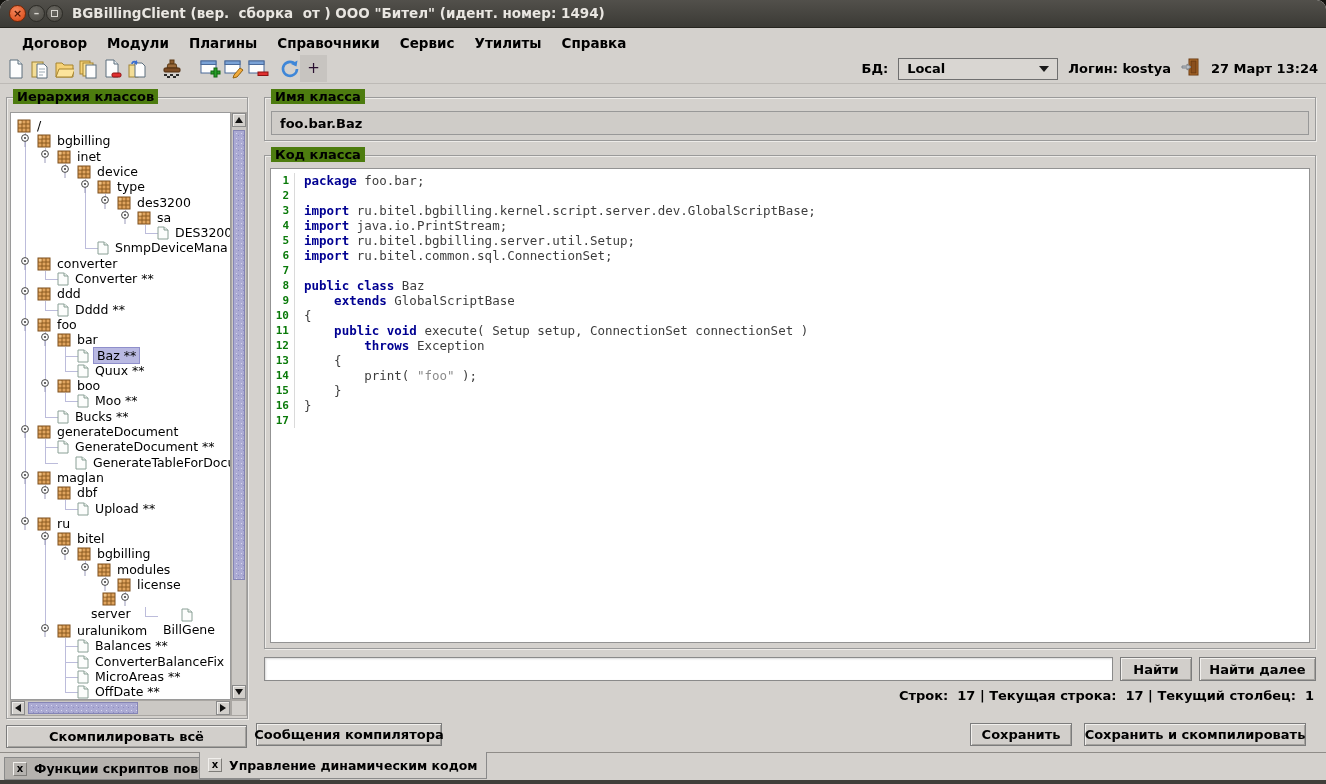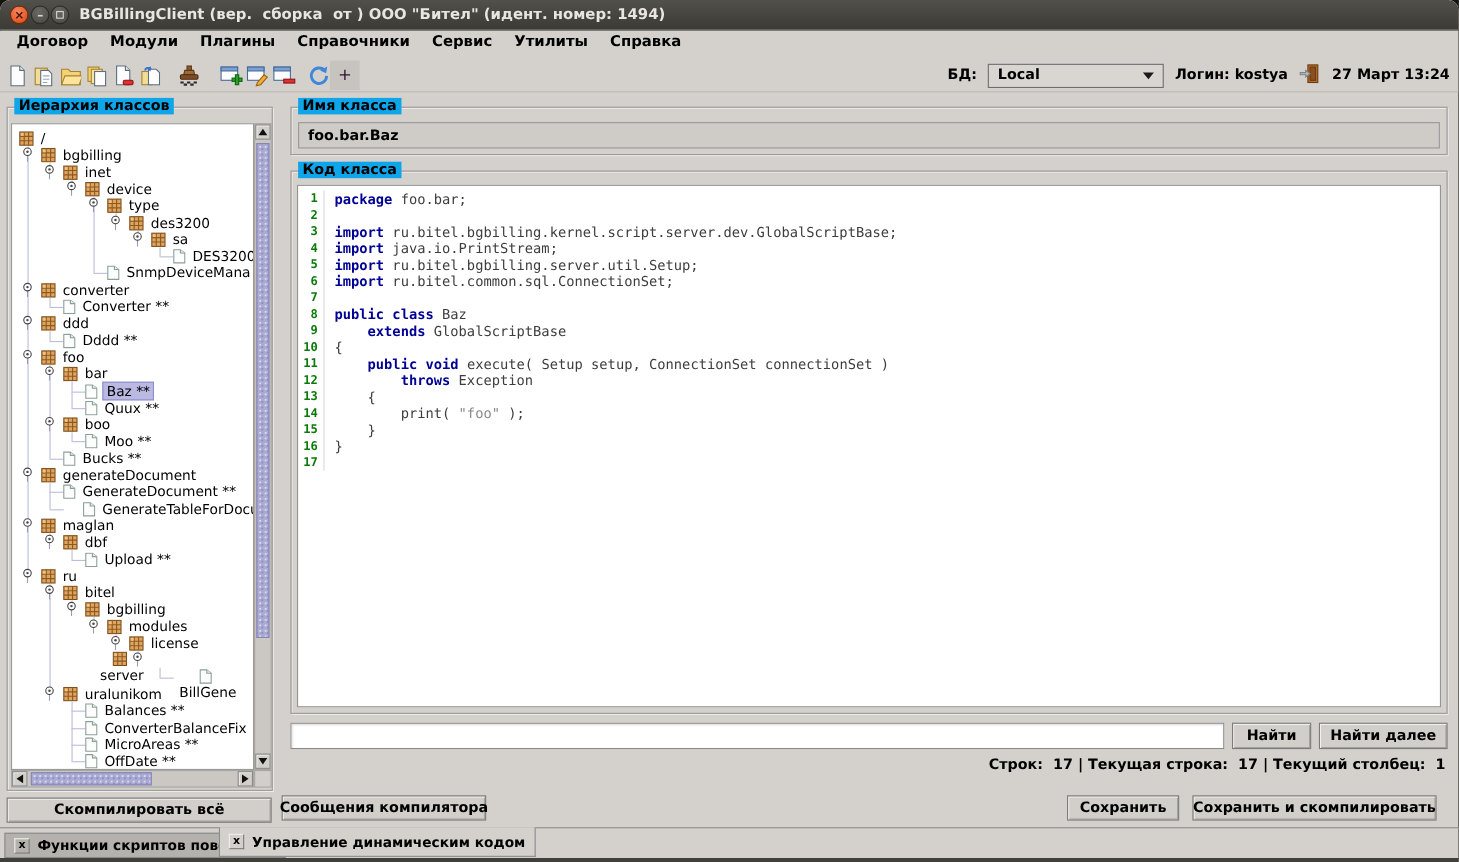--- a/index.html
+++ b/index.html
@@ -11,35 +11,35 @@
     background:linear-gradient(#52504b,#3b3a35);border-bottom:1px solid #26251f;border-radius:9px 9px 0 0;}
   .tbtn{position:absolute;top:5px;width:17px;height:17px;border-radius:50%;
     background:radial-gradient(circle at 40% 30%,#6a6862,#494741);border:1px solid #2c2b26;
     color:#d9d6d0;font-size:11px;line-height:15px;text-align:center;font-weight:bold;}
   .tbtn.close{left:9px;background:radial-gradient(circle at 40% 30%,#f4875c,#d94612);border-color:#772706;color:#4b1504;}
   .tbtn.min{left:28px;}
   .tbtn.max{left:46px;font-size:8px;}
   .tbtn.max i{display:inline-block;width:7px;height:7px;border:1px solid #d9d6d0;margin-top:4px;}
   .wtitle{position:absolute;left:72px;top:5px;font-size:13.5px;font-weight:bold;color:#e9e6e1;white-space:pre;}
   
-  .menubar{position:absolute;left:1px;top:28px;right:0;height:25px;background:#d4d1cd;display:flex;align-items:flex-start;padding-left:4px;}
+  .menubar{position:absolute;left:8px;top:28px;right:0;height:25px;background:#d4d1cd;display:flex;align-items:flex-end;padding-left:4px;}
   .menu-item{font-size:13.5px;font-weight:bold;padding:2px 10px;white-space:nowrap;}
   .toolbar{position:absolute;left:0;top:53px;right:0;height:31px;background:#d4d1cd;border-bottom:1px solid #bdbab6;}
   .tool-group{position:absolute;top:4px;display:flex;}
   .ticon{width:24px;height:24px;display:flex;align-items:center;justify-content:center;}
   .plusbtn{position:absolute;left:300px;top:2px;width:27px;height:27px;background:#c7c4c0;
     text-align:center;line-height:26px;font-size:15px;color:#2a1030;}
   .tb-right{position:absolute;right:8px;top:0;height:31px;display:flex;align-items:center;gap:10px;}
   .tb-lbl{font-size:13px;font-weight:bold;white-space:pre;}
   .combo{width:160px;height:22px;border:1px solid #6f6f6f;background:#d9d6d2;display:flex;align-items:center;
     padding:0 8px;font-size:13px;font-weight:bold;}
   .combo .car{margin-left:auto;width:0;height:0;border-left:5px solid transparent;border-right:5px solid transparent;border-top:6px solid #1a1a1a;}
   
   .group{position:absolute;border:1px solid #9a9a9a;box-shadow:inset 1px 1px 0 #edebe8,1px 1px 0 #edebe8;}
-  .gtitle{position:absolute;top:-9px;left:6px;background:#0ea5e9;padding:0 4px;font-size:13px;font-weight:bold;white-space:nowrap;}
+  .gtitle{position:absolute;top:-9px;left:6px;background:#4d7c0f;padding:0 4px;font-size:13px;font-weight:bold;white-space:nowrap;}
   .btn{background:#d2cfcb;border:1px solid #7c7c7c;box-shadow:inset 1px 1px 0 #f2f0ed,inset -1px -1px 0 #a4a29e;
     font-size:13px;font-weight:bold;display:flex;align-items:center;justify-content:center;white-space:nowrap;}
   
   .left-panel{position:absolute;left:0;top:84px;width:254px;bottom:32px;}
   .tree-group{left:6px;top:13px;width:242px;height:622px;}
   .tree-viewport{position:absolute;left:3px;top:14px;width:221px;height:588px;background:#fff;border:1px solid #9a9a9a;overflow:hidden;}
   .tline{position:absolute;background:#bcbcdb;}
   .trow{position:absolute;left:0;height:15px;display:flex;align-items:center;white-space:nowrap;}
   .tlabel{font-size:12.5px;margin-left:4px;padding:0 2px;}
   .tlabel.sel{background:#b9b9e2;border:1px solid #8f8fcb;padding:0 3px;}

